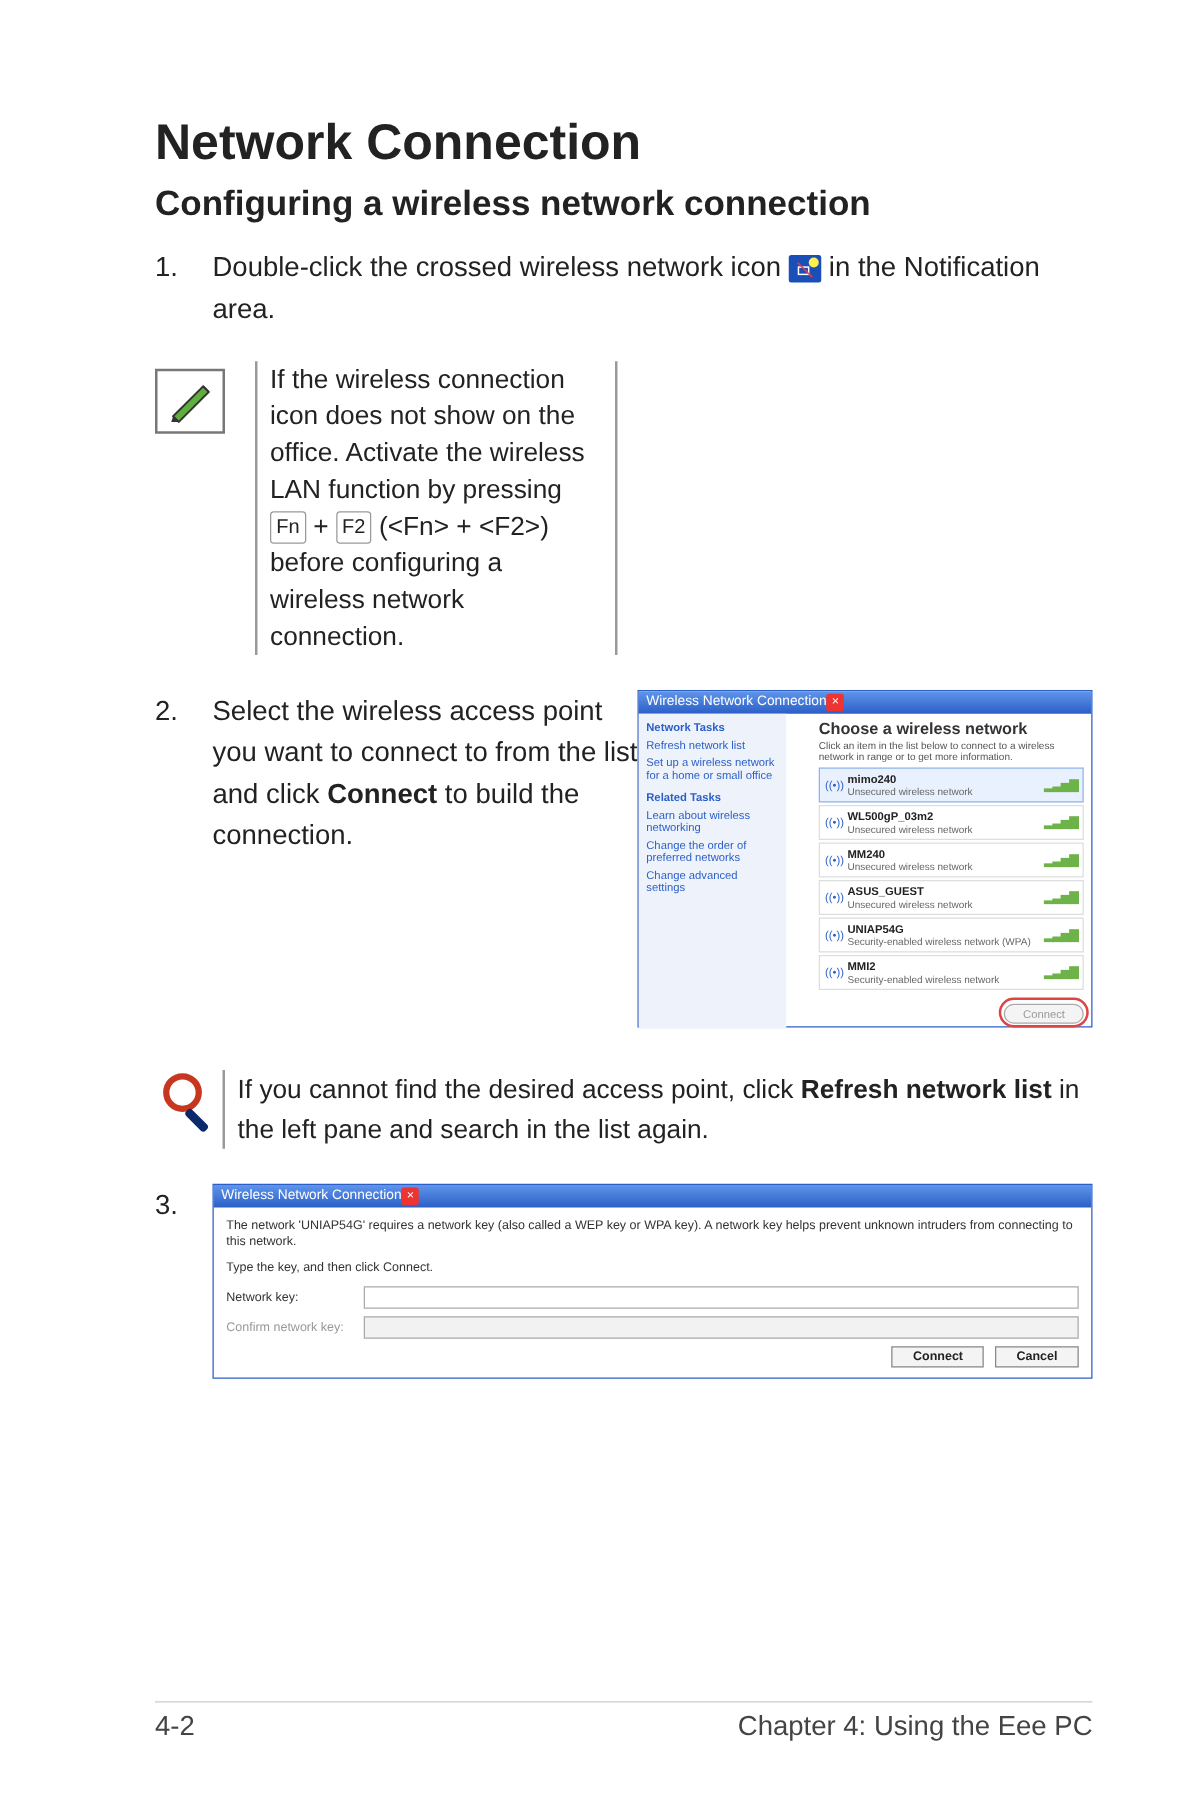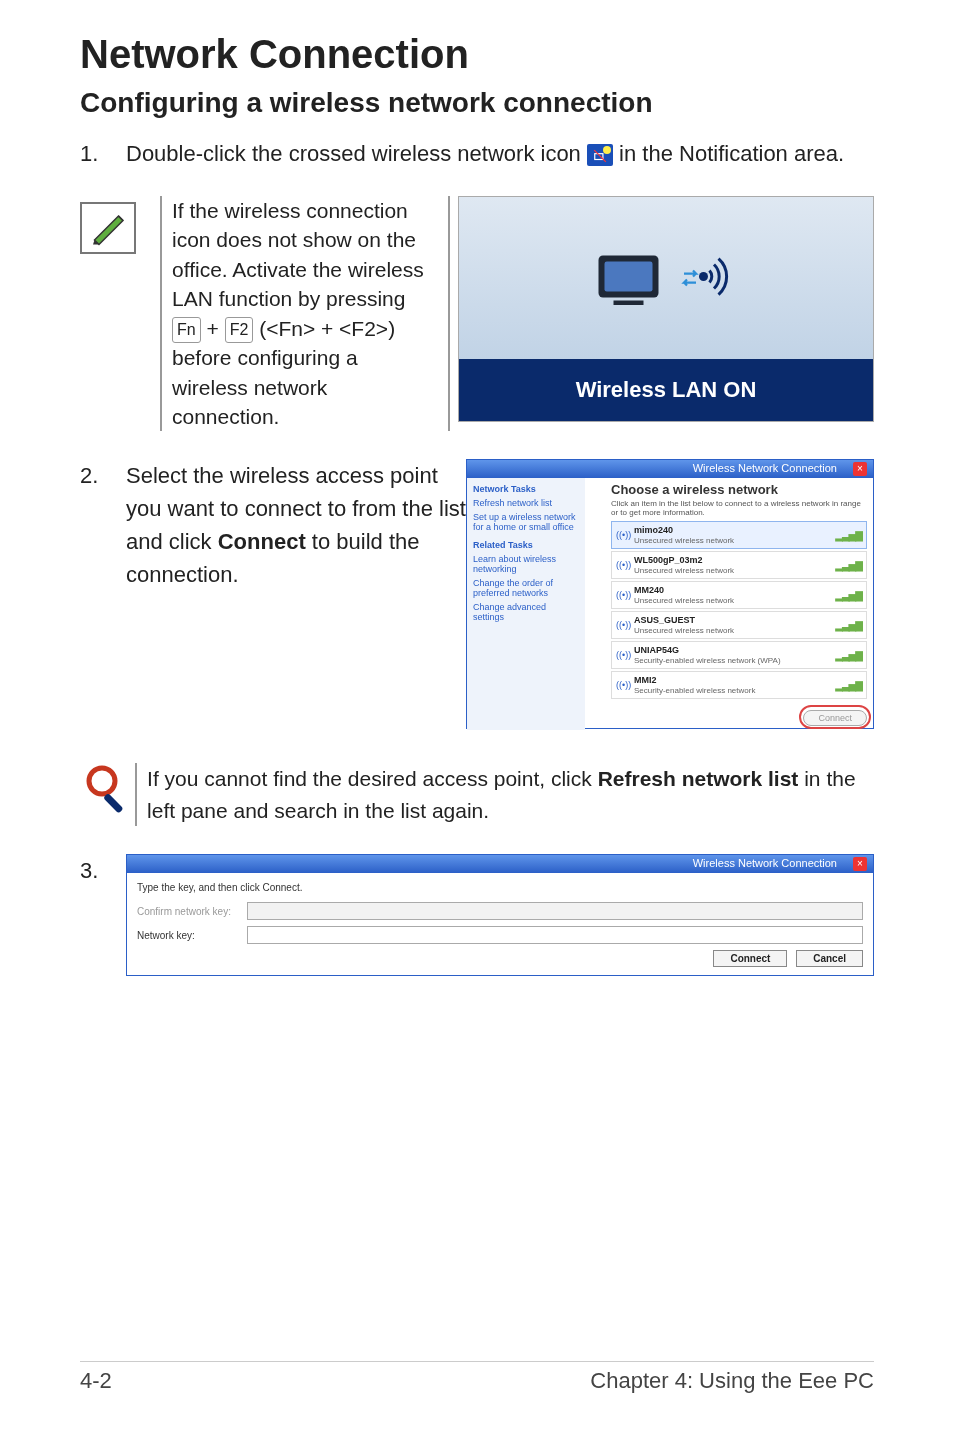--- a/index.html
+++ b/index.html
@@ -1,17 +1,17 @@
 <!DOCTYPE html>
 <html><head>
 <meta charset="utf-8">
 <style>
   * { box-sizing: border-box; margin: 0; padding: 0; }
   html, body { width: 954px; height: 1438px; background: #fff; font-family: "Segoe UI", Tahoma, sans-serif; color: #222; }
-  .page { padding: 32px 80px 0 80px; position: relative; height: 1438px; }
+  .page { padding: 92px 80px 0 80px; position: relative; height: 1438px; margin-left: 44px; }
   h1 { font-size: 40px; font-weight: 700; margin-bottom: 10px; }
   h2 { font-size: 28px; font-weight: 700; margin-bottom: 18px; }
   .step-row { display: flex; align-items: flex-start; margin-bottom: 26px; }
   .step-num { width: 46px; font-size: 22px; line-height: 1.5; flex: 0 0 46px; }
   .step-body { flex: 1; font-size: 22px; line-height: 1.5; }
   .step1-body .inline-icon { display: inline-block; width: 26px; height: 22px; background: #1a4fb8; color: #fff; font-size: 14px; text-align: center; border-radius: 2px; vertical-align: middle; line-height: 22px; position: relative; }
   .step1-body .inline-icon::after { content: ""; position: absolute; right: 2px; top: 2px; width: 8px; height: 8px; background: #ffef4a; border-radius: 50%; }
   .step1-body .inline-icon svg { width: 14px; height: 14px; vertical-align: middle; }
   .note-wrap { display: flex; align-items: flex-start; margin-bottom: 28px; }
   .note-icon-col { width: 80px; padding-top: 6px; }
@@ -20,21 +20,21 @@
   .note-cols { display: flex; flex: 1; }
   .note-text { width: 290px; font-size: 21px; line-height: 1.4; padding-right: 14px; border-left: 2px solid #999; border-right: 2px solid #999; padding-left: 10px; }
   .note-text .key { display: inline-block; border: 1px solid #999; padding: 1px 4px; font-size: 16px; border-radius: 3px; vertical-align: middle; background: #fff; }
   .wlan-img { flex: 1; margin-left: 8px; height: 226px; border: 1px solid #aaa; display: flex; flex-direction: column; }
   .wlan-top { flex: 1; background: linear-gradient(#dfe8f2, #c1d3e6); display: flex; align-items: center; justify-content: center; }
   .wlan-top svg { width: 150px; height: 80px; }
   .wlan-bar { background: #0a2a6b; color: #fff; text-align: center; font-size: 22px; font-weight: 700; padding: 18px 0; }
   .step2 { display: flex; align-items: flex-start; }
   .step2 .step-body { width: 340px; flex: 0 0 auto; }
   .win-choose { flex: 1; border: 1px solid #2b5fc7; font-size: 10px; height: 270px; position: relative; }
-  .win-title { background: linear-gradient(#5f95ea,#2b5fc7); color: #fff; padding: 2px 6px; font-size: 11px; display: flex; justify-content: flex-end; gap: 16px; }
+  .win-title { background: linear-gradient(#5f95ea,#2b5fc7); color: #fff; padding: 2px 6px; font-size: 11px; display: flex; justify-content: flex-start; }
   .win-title .x { background: #e33; color: #fff; width: 14px; height: 14px; text-align: center; font-size: 10px; line-height: 14px; border-radius: 2px; }
   .win-body { display: flex; height: calc(100% - 16px); gap: 20px; }
   .win-side { width: 118px; background: #eef3fb; padding: 6px; font-size: 9px; color: #2b5fc7; }
   .win-side .sect { font-weight: 700; color: #2b5fc7; margin-bottom: 4px; }
   .win-side .itm { color: #2b5fc7; margin-bottom: 4px; }
   .win-side .sect2 { margin-top: 8px; }
   .win-main { flex: 1; padding: 4px 6px; position: relative; }
   .win-main .hdr { font-size: 13px; font-weight: 700; color: #333; margin-bottom: 2px; }
   .win-main .sub { font-size: 8px; color: #555; margin-bottom: 4px; }
   .net-item { border: 1px solid #ddd; padding: 3px 4px; margin-bottom: 2px; display: flex; align-items: center; font-size: 9px; }
@@ -97,36 +97,20 @@
       </div>
     </div>
     <div class="note-cols">
       <div class="note-text">
         <span>If the wireless connection icon does not show on the office. Activate the wireless LAN function by pressing </span>
         <span class="key">Fn</span>
         <span> + </span>
         <span class="key">F2</span>
         <span> (&lt;Fn&gt; + &lt;F2&gt;) before configuring a wireless network connection.</span>
       </div>
-      <div class="wlan-img">
-        <div class="wlan-top">
-          <svg viewBox="0 0 200 100">
-            <rect x="10" y="20" width="80" height="56" rx="6" fill="#1f2836"></rect>
-            <rect x="18" y="28" width="64" height="40" rx="3" fill="#4b78bf"></rect>
-            <rect x="30" y="80" width="40" height="6" fill="#1f2836"></rect>
-            <circle cx="150" cy="48" r="6" fill="#0a2a6b"></circle>
-            <path d="M158 40 A12 12 0 0 1 158 56" stroke="#0a2a6b" stroke-width="4" fill="none"></path>
-            <path d="M164 32 A22 22 0 0 1 164 64" stroke="#0a2a6b" stroke-width="4" fill="none"></path>
-            <path d="M170 24 A32 32 0 0 1 170 72" stroke="#0a2a6b" stroke-width="4" fill="none"></path>
-            <path d="M124 44 L140 44 L136 40 M140 44 L136 48" stroke="#2d8fd8" stroke-width="3" fill="none"></path>
-            <path d="M140 56 L124 56 L128 52 M124 56 L128 60" stroke="#2d8fd8" stroke-width="3" fill="none"></path>
-          </svg>
-        </div>
-        <div class="wlan-bar">Wireless LAN ON</div>
-      </div>
     </div>
   </div>
 
   <div class="step-row step2">
     <div class="step-num">2.</div>
     <div class="step-body">
       <span>Select the wireless access point you want to connect to from the list and click </span>
       <strong>Connect</strong>
       <span> to build the connection.</span>
     </div>
@@ -202,29 +186,30 @@
   </div>
 
   <div class="step-row step3">
     <div class="step-num">3.</div>
     <div class="pwd-win">
       <div class="win-title">
         <span>Wireless Network Connection</span>
         <span class="x">×</span>
       </div>
       <div class="pwd-body">
+        <div class="msg">The network 'UNIAP54G' requires a network key (also called a WEP key or WPA key). A network key helps prevent unknown intruders from connecting to this network.</div>
         <div class="msg">Type the key, and then click Connect.</div>
+        <div class="row">
+          <div class="lbl">Network key:</div>
+          <div class="inp"></div>
+        </div>
         <div class="row">
           <div class="lbl gray">Confirm network key:</div>
           <div class="inp gray"></div>
         </div>
-        <div class="row">
-          <div class="lbl">Network key:</div>
-          <div class="inp"></div>
-        </div>
         <div class="btns">
           <span>Connect</span>
           <span>Cancel</span>
         </div>
       </div>
     </div>
   </div>
 
   <div class="footer">
     <span>4-2</span>

